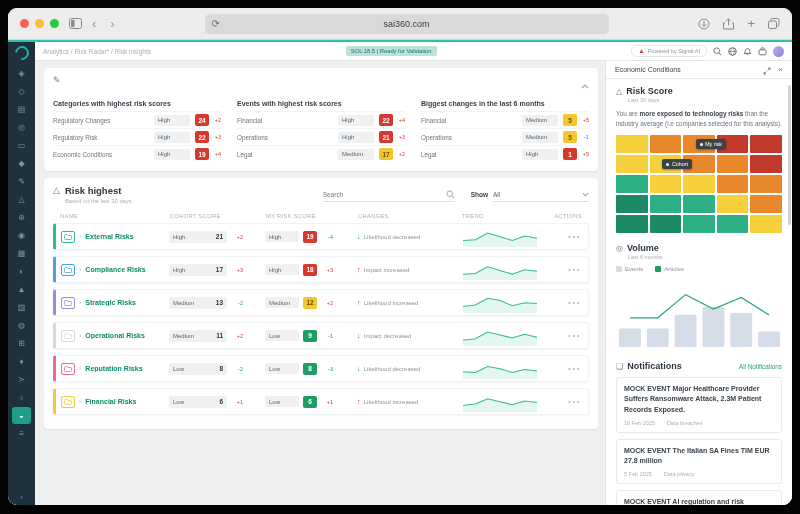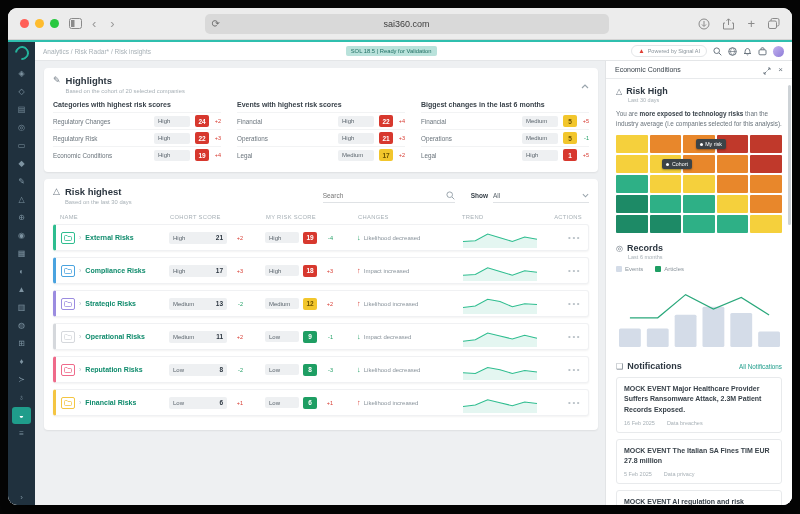--- a/index.html
+++ b/index.html
@@ -233,24 +233,20 @@
         </div>
       </div>
 
       <div class="content">
 
         <div class="main">
 
           <section class="card hl-card">
             <div class="hl-head">
               <span class="hl-icon">✎</span>
-              <div>
-                <div class="hl-title">Highlights</div>
-                <div class="hl-sub">Based on the cohort of 20 selected companies</div>
-              </div>
               <span class="collapse">
                 <svg width="8" height="5" viewBox="0 0 8 5">
                     <path d="M1 4L4 1 7 4" fill="none" stroke="#9aa5ad" stroke-width="1.2"></path>
                   </svg>
               </span>
             </div>
             <div class="hl-cols">
                 <div>
                   <div class="h-heading">Categories with highest risk scores</div>
                   <div class="h-row">
@@ -576,21 +572,21 @@
                   </svg>
               </span>
               <span style="font-size:8px;">×</span>
             </span>
           </div>
           <div class="p-body">
 
             <div>
               <div class="sec-head">
                 <span class="sec-icon">△</span>
-                <span class="sec-title">Risk High</span>
+                <span class="sec-title">Risk Score</span>
               </div>
               <div class="sec-sub">Last 30 days</div>
               <div class="desc"><span>You are </span><b>more exposed to technology risks</b><span> than the industry average (i.e companies selected for this analysis).</span></div>
               <div class="heatmap">
                   <div class="hm-cell" style="background: rgb(245, 208, 60);"></div>
                   <div class="hm-cell" style="background: rgb(232, 135, 43);"></div>
                   <div class="hm-cell" style="background: rgb(232, 135, 43);"></div>
                   <div class="hm-cell" style="background: rgb(192, 57, 43);"></div>
                   <div class="hm-cell" style="background: rgb(192, 57, 43);"></div>
                   <div class="hm-cell" style="background: rgb(245, 208, 60);"></div>
@@ -620,21 +616,21 @@
                   <div class="chip" style="top: 24px; left: 28%;">
                     <span class="dot"></span>
                     <span>Cohort</span>
                   </div>
                 </div>
             </div>
 
             <div class="vol">
               <div class="sec-head">
                 <span class="sec-icon">◎</span>
-                <span class="sec-title">Records</span>
+                <span class="sec-title">Volume</span>
               </div>
               <div class="sec-sub">Last 6 months</div>
               <div class="legend">
                 <span><span class="sw" style="background:#d4dce8"></span><span>Events</span></span>
                 <span><span class="sw" style="background:#1e9e63"></span><span>Articles</span></span>
               </div>
               <div style="margin-top:3px;"><svg width="167" height="74">
                     <rect x="3" y="53.4" width="21.833333333333332" height="18.6" rx="1.5" fill="#d4dce8"></rect>
                     <rect x="30.833333333333332" y="53.4" width="21.833333333333332" height="18.6" rx="1.5" fill="#d4dce8"></rect>
                     <rect x="58.666666666666664" y="39.76" width="21.833333333333332" height="32.24" rx="1.5" fill="#d4dce8"></rect>

